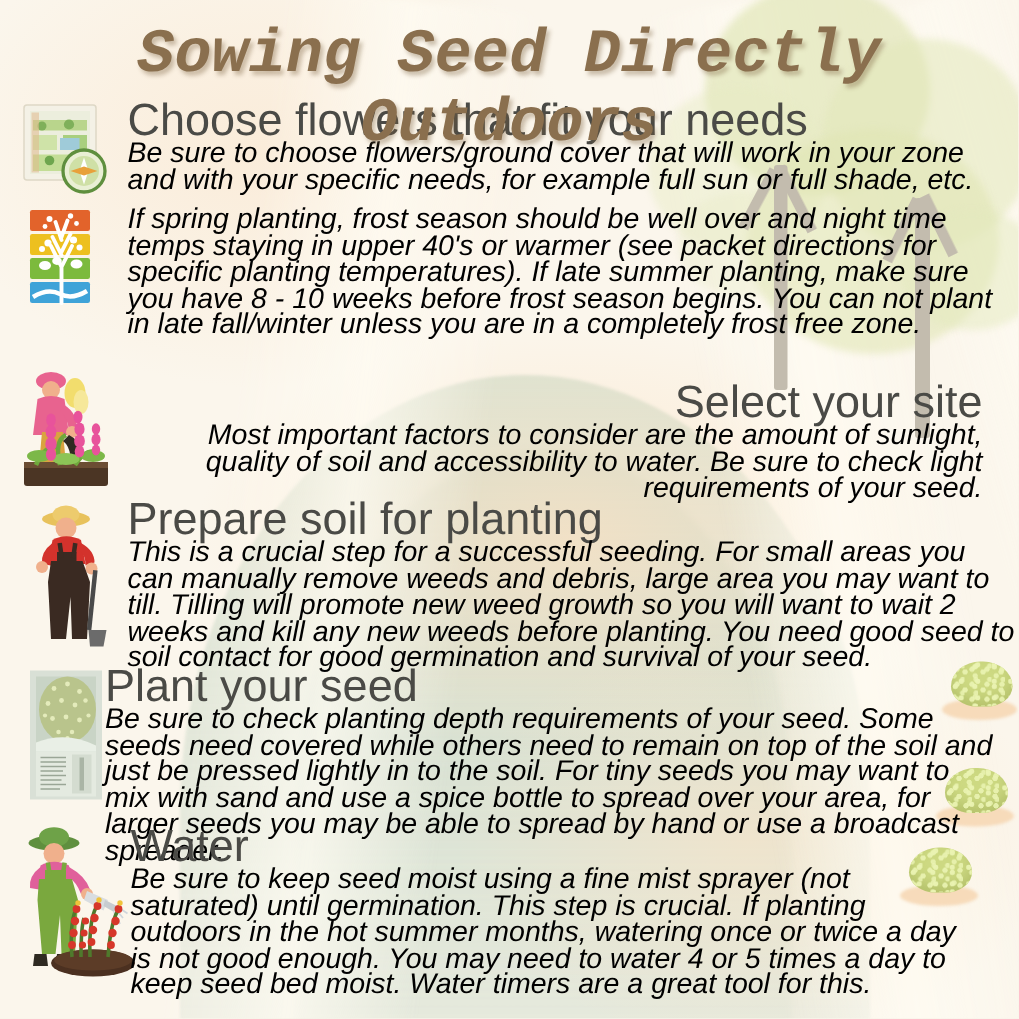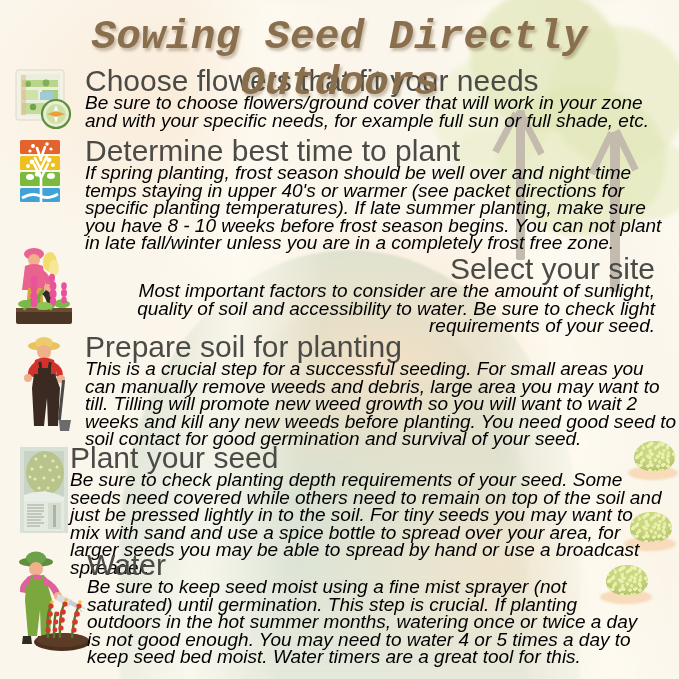--- a/index.html
+++ b/index.html
@@ -194,21 +194,20 @@
           <circle cx="35" cy="22" r="2.4" fill="#ffffff"></circle>
         <circle cx="14" cy="28" r="2" fill="#ffffff"></circle>
           <circle cx="39" cy="27" r="2" fill="#ffffff"></circle>
         <ellipse cx="16" cy="39" rx="4" ry="3" fill="#ffffff"></ellipse>
         <ellipse cx="37" cy="38" rx="4" ry="3" fill="#ffffff"></ellipse>
         <ellipse cx="24" cy="36" rx="3.2" ry="2.6" fill="#ffffff"></ellipse>
         <path d="M8 60 q10 -6 18 -2 q8 4 18 -2" stroke="#ffffff" stroke-width="3" fill="none"></path>
       </svg>
     </div>
     <div class="sec-text" style="left:71px;top:0px;width:592px;">
-      <p class="sec-head">Determine best time to plant</p>
       <p class="sec-body">If spring planting, frost season should be well over and  night time temps staying in upper 40's or warmer (see packet directions for specific planting temperatures). If late summer planting, make sure you have 8 - 10 weeks before frost season begins. You can not plant in late fall/winter unless you are in a completely frost free zone.</p>
     </div>
   </div>
 
   <div class="section" style="left:10px;top:244px;width:660px;">
     <div class="sec-icon">
       <svg width="68" height="86" viewBox="0 0 68 86">
         <ellipse cx="24" cy="10" rx="10" ry="6" fill="#e8638f"></ellipse>
         <circle cx="24" cy="16" r="6" fill="#f0b08c"></circle>
         <path d="M15 22 q9 -4 18 0 l3 24 h-24 z" fill="#e8638f"></path>

